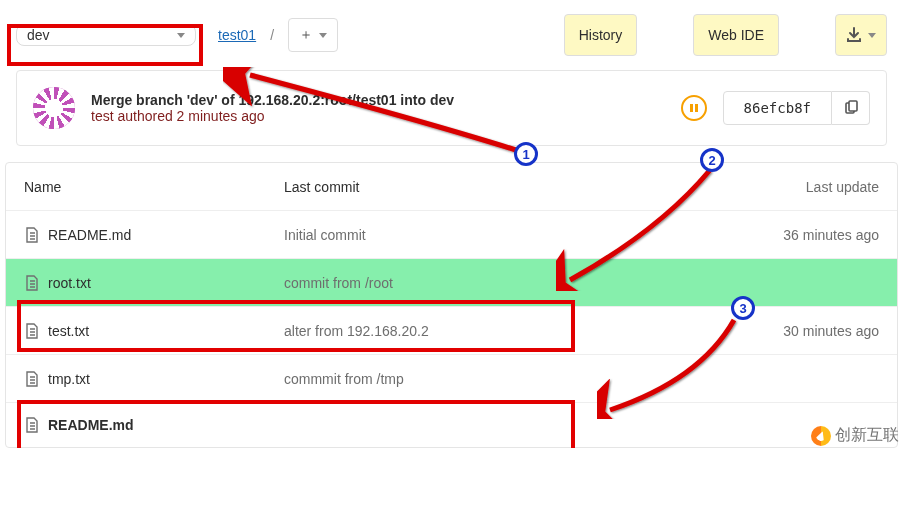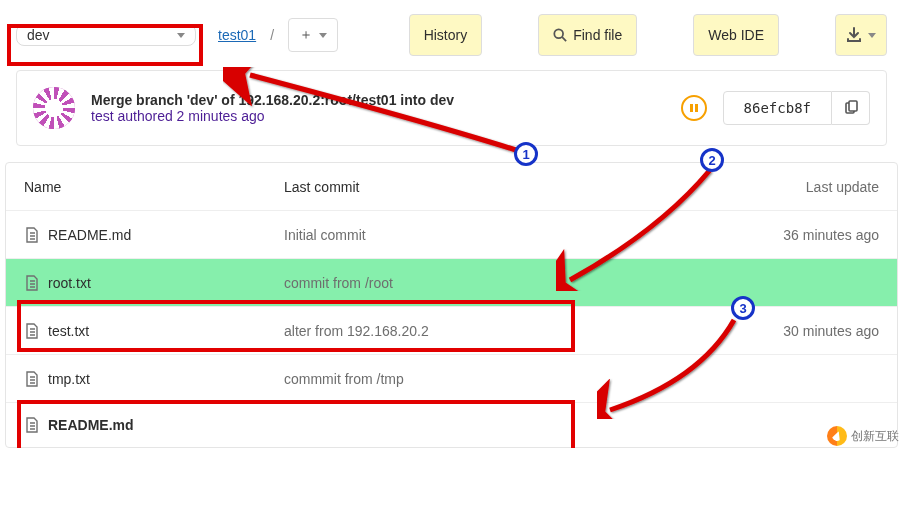--- a/index.html
+++ b/index.html
@@ -80,21 +80,21 @@
     overflow: hidden;
   }
   .avatar::before {
     content:"";
     position:absolute; inset:0;
     background:
       repeating-conic-gradient(#c050b8 0 15deg, #fff 15deg 30deg);
     mask: radial-gradient(circle, transparent 30%, #000 31%);
   }
   .commit-title { font-weight: 600; color: #2e2e2e; }
-  .commit-sub { color: #4c1d95; }
+  .commit-sub { color: #7f1d1d; }
   .ci-icon {
     width: 26px; height: 26px;
     border: 2.5px solid #f7a000;
     border-radius: 50%;
     display: flex; align-items: center; justify-content: center;
     color: #f7a000; font-weight: bold;
     font-size: 12px;
   }
   .sha {
     font-family: ui-monospace, Consolas, monospace;
@@ -139,21 +139,21 @@
     width:24px;height:24px;border-radius:50%;
     background:#fff;border:3px solid #1633c8;
     color:#1633c8;font-weight:800;font-size:13px;
     display:flex;align-items:center;justify-content:center;
     pointer-events:none;
     z-index:20;
   }
   .watermark {
     position:absolute; right:4px; bottom:2px;
     display:flex; align-items:center; gap:4px;
-    font-size:12px; color:#666; opacity:0.9;
+    font-size:16px; color:#666; opacity:0.9;
   }
   .watermark .logo {
     width:20px;height:20px;border-radius:50%;
     background: conic-gradient(#ffb400 0 50%, #ff7200 50% 100%);
     position:relative;
   }
   .watermark .logo::after{
     content:""; position:absolute; inset:5px; background:#fff; border-radius:50%;
     clip-path: polygon(50% 0, 100% 100%, 0 100%); transform:rotate(20deg);
   }
@@ -169,27 +169,20 @@
   </div>
   <span class="crumb">test01</span>
   <span class="crumb-sep">/</span>
   <div class="plus-dd">
     <span>＋</span>
     <span class="chev"></span>
   </div>
   <div class="spacer"></div>
   <div class="btn">
     <span>History</span>
-  </div>
-  <div class="btn">
-    <svg width="14" height="14" viewBox="0 0 16 16">
-        <circle cx="6.5" cy="6.5" r="5" fill="none" stroke="#555" stroke-width="2"></circle>
-        <line x1="10.5" y1="10.5" x2="15" y2="15" stroke="#555" stroke-width="2"></line>
-      </svg>
-    <span>Find file</span>
   </div>
   <div class="btn">
     <span>Web IDE</span>
   </div>
   <div class="btn btn-sm">
     <svg width="16" height="16" viewBox="0 0 16 16">
         <path d="M8 1v9M4 6l4 4 4-4M2 12v2h12v-2" fill="none" stroke="#555" stroke-width="2" stroke-linecap="round"></path>
       </svg>
     <span class="chev"></span>
   </div>

